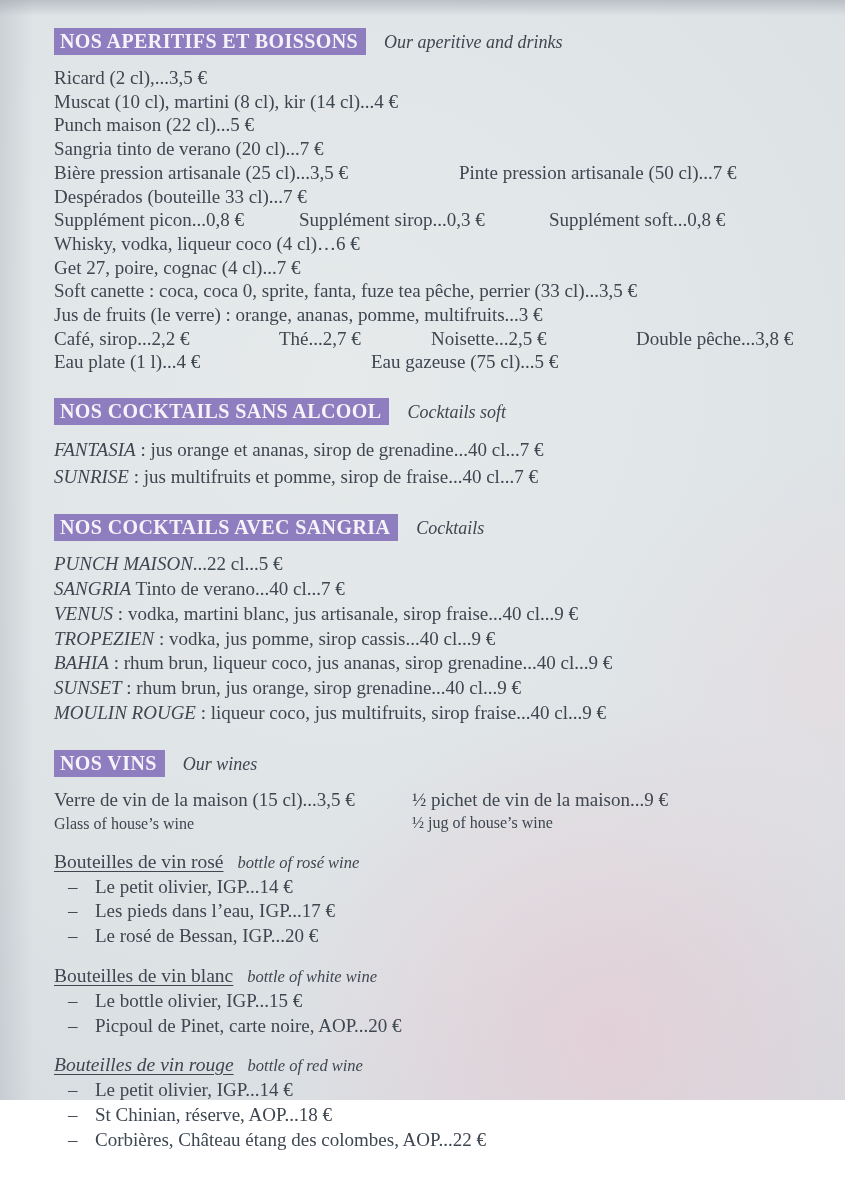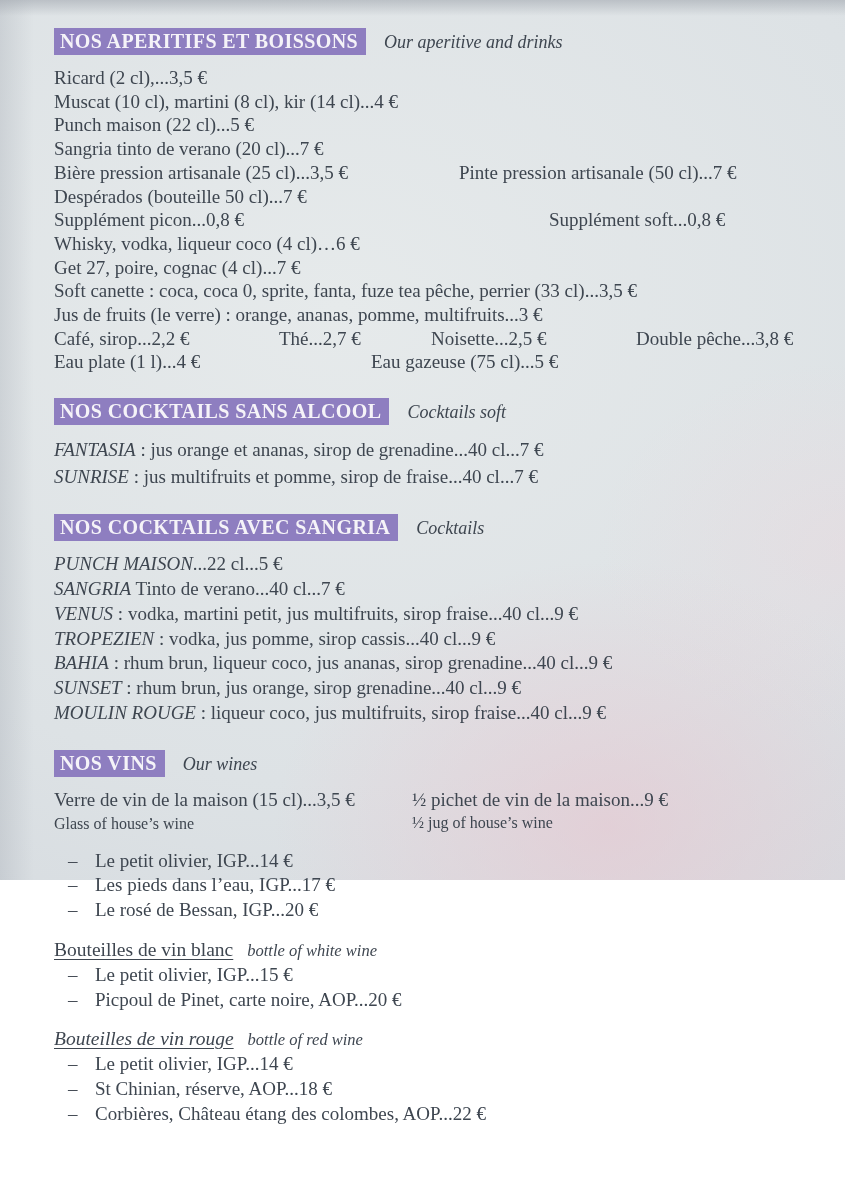--- a/index.html
+++ b/index.html
@@ -1,21 +1,21 @@
 <!DOCTYPE html>
 <html><head>
 <meta charset="utf-8">
 <style>
   html,body{margin:0;padding:0;}
   body{
     width:845px;height:1200px;overflow:hidden;
     font-family:"Liberation Serif", serif;
   }
   .photo{
-    position:relative;width:845px;height:880px;
+    position:relative;width:845px;height:1100px;
     background:
       linear-gradient(180deg, rgba(158,164,172,0.55) 0px, rgba(158,164,172,0) 16px),
       linear-gradient(90deg, rgba(168,174,182,0.35) 0, rgba(168,174,182,0) 4%),
       radial-gradient(55% 42% at 72% 94%, rgba(231,197,207,0.60), rgba(231,197,207,0) 72%),
       radial-gradient(42% 30% at 100% 62%, rgba(238,213,220,0.35), rgba(238,213,220,0) 70%),
       radial-gradient(120% 90% at 40% 35%, #e6eaeb 0%, #dde2e5 60%, #d4d9de 100%);
   }
   .content{
     position:absolute;left:54px;top:30px;width:751px;
     font-size:19px;color:#3e4650;
@@ -49,56 +49,57 @@
 
 <div class="photo">
   <div class="content" id="menu-sections">
       <div class="section sec-aperitifs">
         <div class="header-row"><span class="section-title">NOS APERITIFS ET BOISSONS</span><span class="section-subtitle">Our aperitive and drinks</span></div>
         <div class="line"><span class="seg">Ricard (2 cl),...3,5 €</span></div>
         <div class="line"><span class="seg">Muscat (10 cl), martini (8 cl), kir (14 cl)...4 €</span></div>
         <div class="line"><span class="seg">Punch maison (22 cl)...5 €</span></div>
         <div class="line"><span class="seg">Sangria tinto de verano (20 cl)...7 €</span></div>
         <div class="line"><span class="seg">Bière pression artisanale (25 cl)...3,5 €</span><span class="seg tabbed" style="left: 405px;">Pinte pression artisanale (50 cl)...7 €</span></div>
-        <div class="line"><span class="seg">Despérados (bouteille 50 cl)...7 €</span></div>
-        <div class="line"><span class="seg">Supplément picon...0,8 €</span><span class="seg tabbed" style="left: 495px;">Supplément soft...0,8 €</span></div>
+        <div class="line"><span class="seg">Despérados (bouteille 33 cl)...7 €</span></div>
+        <div class="line"><span class="seg">Supplément picon...0,8 €</span><span class="seg tabbed" style="left: 245px;">Supplément sirop...0,3 €</span><span class="seg tabbed" style="left: 495px;">Supplément soft...0,8 €</span></div>
         <div class="line"><span class="seg">Whisky, vodka, liqueur coco (4 cl)…6 €</span></div>
         <div class="line"><span class="seg">Get 27, poire, cognac (4 cl)...7 €</span></div>
         <div class="line"><span class="seg">Soft canette : coca, coca 0, sprite, fanta, fuze tea pêche, perrier (33 cl)...3,5 €</span></div>
         <div class="line"><span class="seg">Jus de fruits (le verre) : orange, ananas, pomme, multifruits...3 €</span></div>
         <div class="line"><span class="seg">Café, sirop...2,2 €</span><span class="seg tabbed" style="left: 225px;">Thé...2,7 €</span><span class="seg tabbed" style="left: 377px;">Noisette...2,5 €</span><span class="seg tabbed" style="left: 582px;">Double pêche...3,8 €</span></div>
         <div class="line"><span class="seg">Eau plate (1 l)...4 €</span><span class="seg tabbed" style="left: 317px;">Eau gazeuse (75 cl)...5 €</span></div>
       </div>
       <div class="section sec-cocktails-soft">
         <div class="header-row"><span class="section-title">NOS COCKTAILS SANS ALCOOL</span><span class="section-subtitle">Cocktails soft</span></div>
         <div class="line"><span class="seg italic">FANTASIA</span><span class="seg"> : jus orange et ananas, sirop de grenadine...40 cl...7 €</span></div>
         <div class="line"><span class="seg italic">SUNRISE</span><span class="seg"> : jus multifruits et pomme, sirop de fraise...40 cl...7 €</span></div>
       </div>
       <div class="section sec-cocktails-alcool">
         <div class="header-row"><span class="section-title">NOS COCKTAILS AVEC SANGRIA</span><span class="section-subtitle">Cocktails</span></div>
         <div class="line"><span class="seg italic">PUNCH MAISON</span><span class="seg">...22 cl...5 €</span></div>
         <div class="line"><span class="seg italic">SANGRIA</span><span class="seg"> Tinto de verano...40 cl...7 €</span></div>
-        <div class="line"><span class="seg italic">VENUS</span><span class="seg"> : vodka, martini petit, jus multifruits, sirop fraise...40 cl...9 €</span></div>
+        <div class="line"><span class="seg italic">VENUS</span><span class="seg"> : vodka, martini blanc, jus artisanale, sirop fraise...40 cl...9 €</span></div>
         <div class="line"><span class="seg italic">TROPEZIEN</span><span class="seg"> : vodka, jus pomme, sirop cassis...40 cl...9 €</span></div>
         <div class="line"><span class="seg italic">BAHIA</span><span class="seg"> : rhum brun, liqueur coco, jus ananas, sirop grenadine...40 cl...9 €</span></div>
         <div class="line"><span class="seg italic">SUNSET</span><span class="seg"> : rhum brun, jus orange, sirop grenadine...40 cl...9 €</span></div>
         <div class="line"><span class="seg italic">MOULIN ROUGE</span><span class="seg"> : liqueur coco, jus multifruits, sirop fraise...40 cl...9 €</span></div>
       </div>
       <div class="section sec-vins">
         <div class="header-row"><span class="section-title">NOS VINS</span><span class="section-subtitle">Our wines</span></div>
         <div class="line"><span class="seg">Verre de vin de la maison (15 cl)...3,5 €</span><span class="seg tabbed" style="left: 358px;">½ pichet de vin de la maison...9 €</span></div>
         <div class="line"><span class="seg small-italic">Glass of house’s wine</span><span class="seg small-italic tabbed" style="left: 358px;">½ jug of house’s wine</span></div>
         <div class="subsection">
+          <div class="sub-heading-row"><span class="sub-heading">Bouteilles de vin rosé</span><span class="sub-subtitle">bottle of rosé wine</span></div>
           <div class="wine-item"><span class="dash">–</span><span class="item-text">Le petit olivier, IGP...14 €</span></div>
           <div class="wine-item"><span class="dash">–</span><span class="item-text">Les pieds dans l’eau, IGP...17 €</span></div>
           <div class="wine-item"><span class="dash">–</span><span class="item-text">Le rosé de Bessan, IGP...20 €</span></div>
         </div>
         <div class="subsection">
           <div class="sub-heading-row"><span class="sub-heading">Bouteilles de vin blanc</span><span class="sub-subtitle">bottle of white wine</span></div>
-          <div class="wine-item"><span class="dash">–</span><span class="item-text">Le petit olivier, IGP...15 €</span></div>
+          <div class="wine-item"><span class="dash">–</span><span class="item-text">Le bottle olivier, IGP...15 €</span></div>
           <div class="wine-item"><span class="dash">–</span><span class="item-text">Picpoul de Pinet, carte noire, AOP...20 €</span></div>
         </div>
         <div class="subsection">
           <div class="sub-heading-row"><span class="sub-heading italic">Bouteilles de vin rouge</span><span class="sub-subtitle">bottle of red wine</span></div>
           <div class="wine-item"><span class="dash">–</span><span class="item-text">Le petit olivier, IGP...14 €</span></div>
           <div class="wine-item"><span class="dash">–</span><span class="item-text">St Chinian, réserve, AOP...18 €</span></div>
           <div class="wine-item"><span class="dash">–</span><span class="item-text">Corbières, Château étang des colombes, AOP...22 €</span></div>
         </div>
       </div>
     </div>

